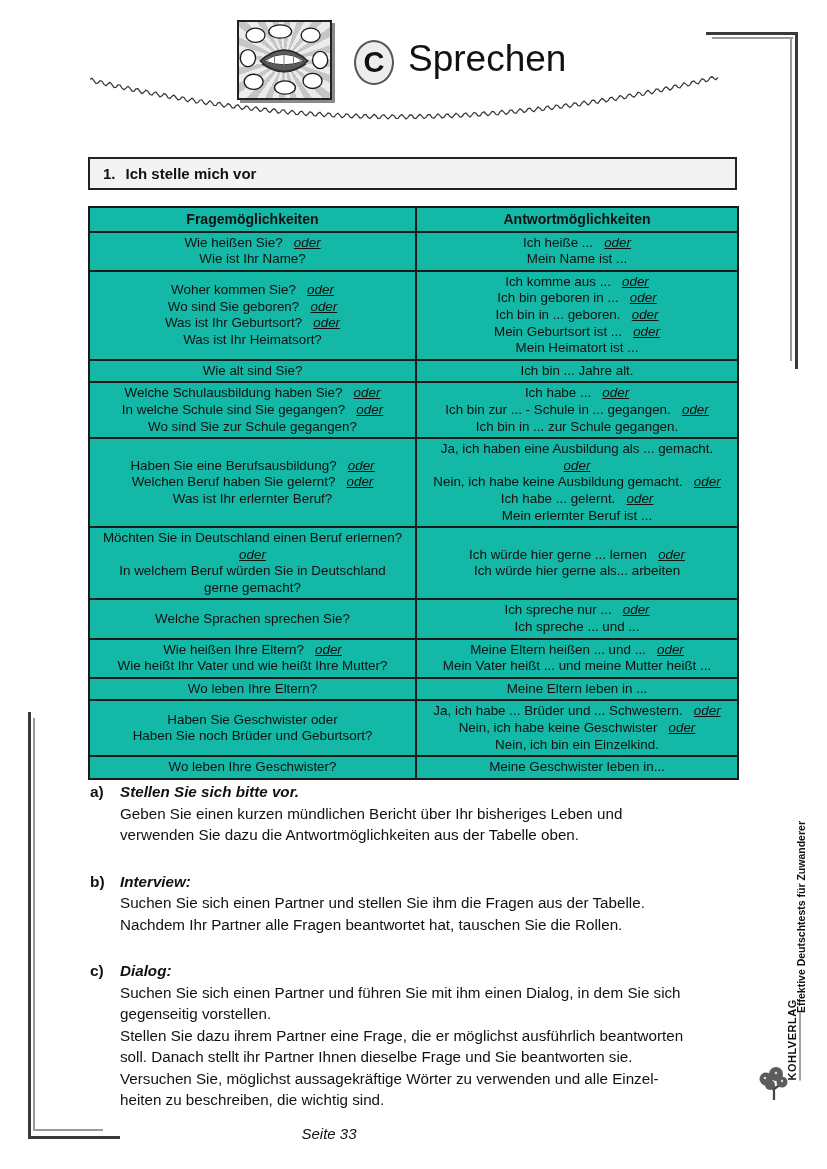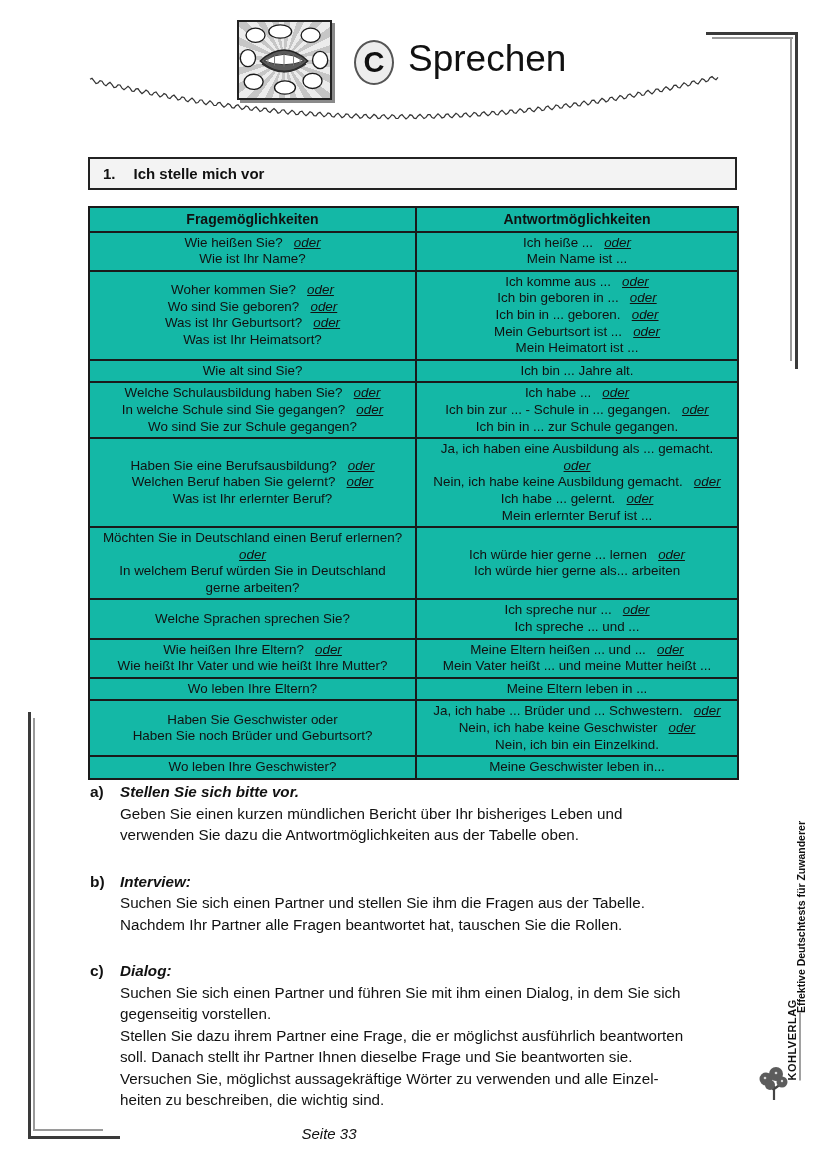--- a/index.html
+++ b/index.html
@@ -22,21 +22,21 @@
            font-weight:bold;font-size:29px;text-align:center;line-height:41px;}
   .page-title{position:absolute;left:408px;top:38px;font-size:37px;font-weight:normal;letter-spacing:0px;}
 
   .wavy{position:absolute;left:85px;top:70px;}
 
   
   .task-box{position:absolute;left:88px;top:157px;width:649px;height:33px;border:2px solid #222;
             background:#f3f3f3;box-sizing:border-box;display:flex;align-items:center;
             font-weight:bold;font-size:15px;}
   .task-box .num{margin-left:13px;}
-  .task-box .ttl{margin-left:18px;}
+  .task-box .ttl{margin-left:10px;}
 
   
   table.qa{position:absolute;left:88px;top:206px;width:649px;border-collapse:collapse;
            table-layout:fixed;}
   table.qa th,table.qa td{border:2px solid #1a1a1a;background:#14b8a6;
            font-size:13.4px;line-height:16.6px;text-align:center;vertical-align:middle;
            padding:2px 4px;}
   table.qa th{font-size:14px;font-weight:bold;padding:3px 4px;}
   .cline{white-space:nowrap;}
   .oder{font-style:italic;text-decoration:underline;}
@@ -178,21 +178,21 @@
             <div class="cline">Nein, ich habe keine Ausbildung gemacht.&nbsp;&nbsp; <span class="oder">oder</span></div>
             <div class="cline">Ich habe ... gelernt.&nbsp;&nbsp; <span class="oder">oder</span></div>
             <div class="cline">Mein erlernter Beruf ist ...</div>
           </td>
         </tr>
         <tr>
           <td>
             <div class="cline">Möchten Sie in Deutschland einen Beruf erlernen?</div>
             <div class="cline"><span class="oder">oder</span></div>
             <div class="cline">In welchem Beruf würden Sie in Deutschland</div>
-            <div class="cline">gerne arbeiten?</div>
+            <div class="cline">gerne gemacht?</div>
           </td>
           <td>
             <div class="cline">Ich würde hier gerne ... lernen&nbsp;&nbsp; <span class="oder">oder</span></div>
             <div class="cline">Ich würde hier gerne als... arbeiten</div>
           </td>
         </tr>
         <tr>
           <td>
             <div class="cline">Welche Sprachen sprechen Sie?</div>
           </td>

